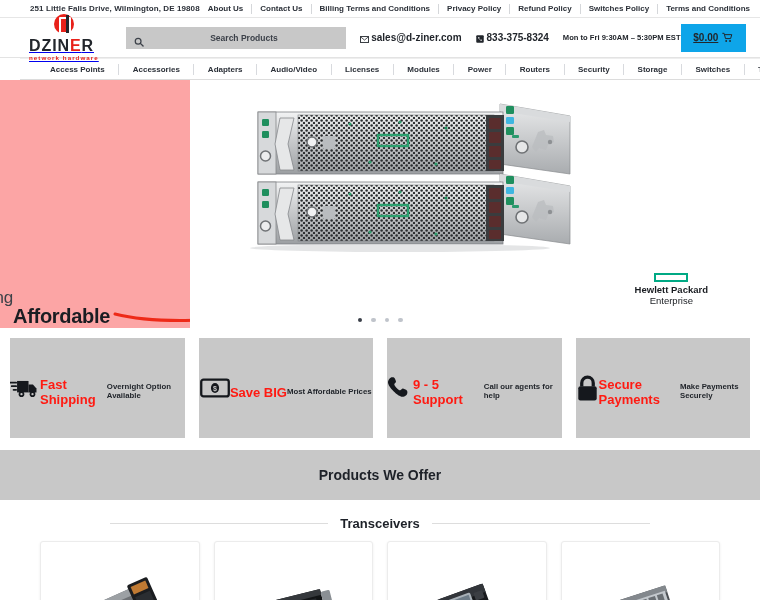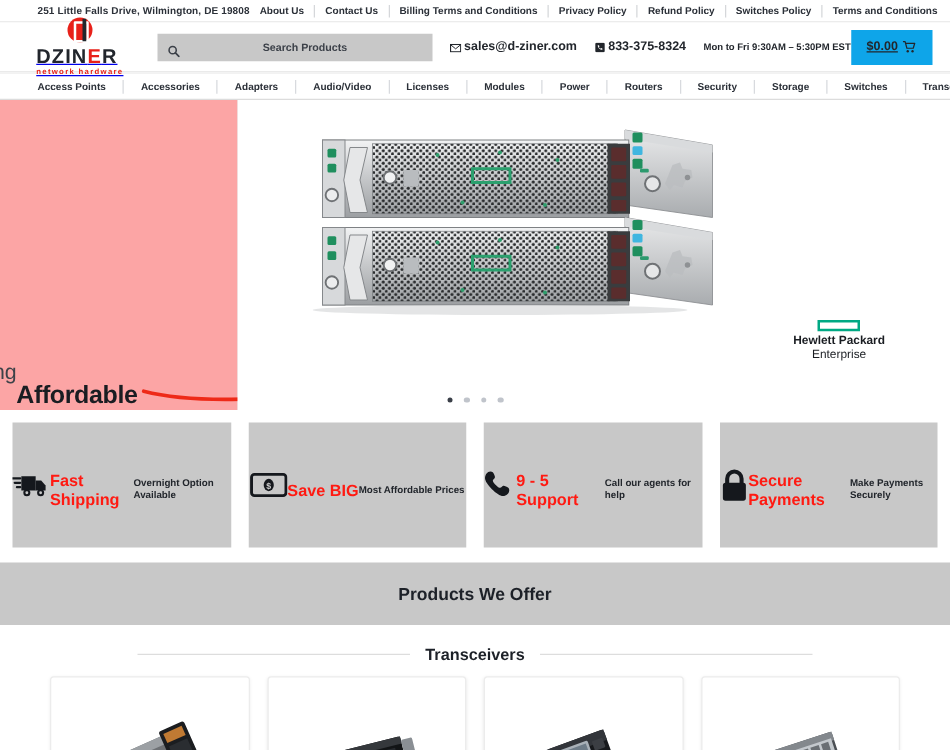--- a/index.html
+++ b/index.html
@@ -128,20 +128,21 @@
 
   
   .nav {
     height: 22px;
     display: flex; align-items: center;
     justify-content: flex-start;
     background: #fff;
     border-bottom: 1px solid #dcdcdc;
     border-top: 1px solid #eeeeee;
     padding: 0 18px;
+    margin-left: 20px;
   }
   .nav a {
     font-size: 8px; font-weight: bold; color: #2b3038;
     text-decoration: none;
     padding: 0 13.5px;
     border-right: 1px solid #d8dade;
     line-height: 11px;
     white-space: nowrap;
   }
   .nav a:first-child { padding-left: 12px; }
@@ -171,21 +172,21 @@
   }
   .hero-swoosh { margin-top: -1px; }
   .hero-right {
     flex: 1;
     background: #ffffff;
     position: relative;
     display: flex; align-items: center; justify-content: center;
   }
   .servers { position: absolute; left: 60px; top: 14px; }
   .hpe-logo {
-    position: absolute; right: 52px; bottom: 39px;
+    position: absolute; right: 52px; bottom: 22px;
     display: flex; flex-direction: column; align-items: center;
   }
   .hpe-bar {
     width: 34px; height: 9px;
     border: 2.4px solid #00a984;
     margin-bottom: 3px;
   }
   .hpe-t1 { font-size: 9.5px; font-weight: bold; color: #1a1d22; line-height: 10px; }
   .hpe-t2 { font-size: 9.5px; color: #1a1d22; line-height: 11px; }
 

